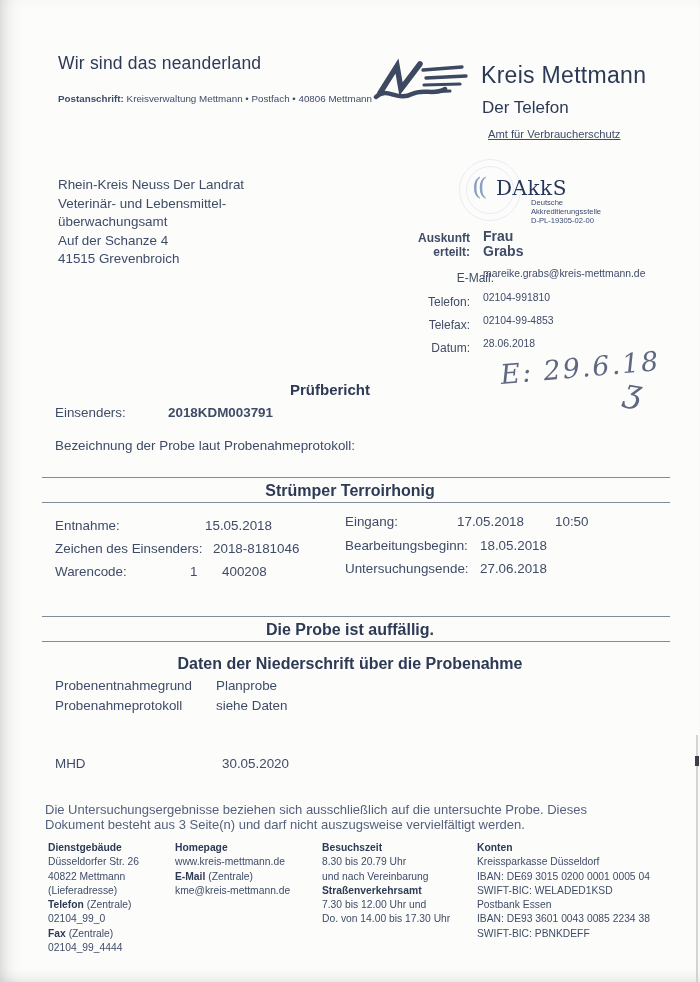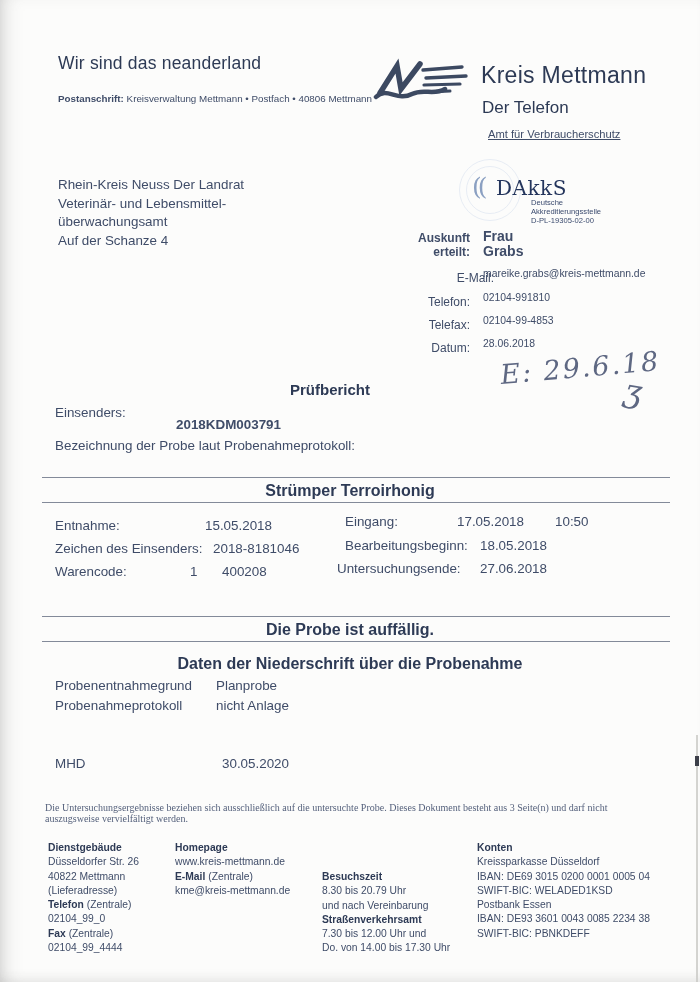--- a/index.html
+++ b/index.html
@@ -30,21 +30,21 @@
   .dakks-arcs{font-size:25px;color:#8ba0c2;font-family:"DejaVu Serif",serif;letter-spacing:-4px;}
   .dakks-name{font-size:20px;color:#24355c;font-family:"DejaVu Serif",serif;letter-spacing:.5px;}
   .dakks-sub{font-size:7.6px;line-height:9.2px;color:#3a4a6e;}
   .clabel{font-size:12px;color:var(--ink);text-align:right;width:72px;display:inline-block;}
   .cval{font-size:10.4px;color:var(--ink);}
   .cname{font-size:14px;font-weight:bold;color:var(--ink);line-height:15px;}
   .title{font-size:15px;font-weight:bold;color:var(--ink-dark);text-align:center;}
   .body-t{font-size:13.4px;color:var(--ink);}
   .banner{font-size:16px;font-weight:bold;color:var(--ink-dark);text-align:center;}
   .rule{height:0;border-top:1.6px solid var(--rule);opacity:.85;}
-  .disclaimer{font-size:10px;color:var(--ink-light);font-family:Liberation Serif, serif;}
+  .disclaimer{font-size:13px;color:var(--ink-light);}
   .f-t{font-size:10.3px;line-height:14.3px;color:var(--ink);}
   .f-t .b{color:var(--ink-dark);}
   .hand{
     font-family:"DejaVu Serif",serif;font-style:italic;
     color:#4e5876;transform:rotate(-5deg);font-size:27px;letter-spacing:2px;opacity:.9;
   }
   .paraph{
     font-family:"DejaVu Serif",serif;font-style:italic;
     color:#4e5876;transform:rotate(9deg);font-size:32px;opacity:.9;
   }
@@ -75,20 +75,21 @@
   </svg>
   <div class="abs org-name" style="left:481px;top:62px;">Kreis Mettmann</div>
   <div class="abs org-sub" style="left:482px;top:98px;">Der Telefon</div>
   <div class="abs org-dept" style="left:488px;top:128px;text-decoration:underline;">Amt für Verbraucherschutz</div>
 
   <div class="abs addr" style="left:58px;top:176px;">
     <div>Rhein-Kreis Neuss Der Landrat</div>
     <div>Veterinär- und Lebensmittel-</div>
     <div>überwachungsamt</div>
     <div>Auf der Schanze 4</div>
+    <div>41515 Grevenbroich</div>
   </div>
 
   <div class="abs arc-decor" style="left:466px;top:166px;width:46px;height:46px;"></div>
   <div class="abs arc-decor" style="left:459px;top:159px;width:60px;height:60px;"></div>
   <div class="abs dakks-arcs" style="left:472px;top:172px;">((</div>
   <div class="abs dakks-name" style="left:496px;top:176px;">DAkkS</div>
   <div class="abs dakks-sub" style="left:531px;top:198px;">
     <div>Deutsche</div>
     <div>Akkreditierungsstelle</div>
     <div>D-PL-19305-02-00</div>
@@ -116,52 +117,52 @@
   <div class="abs" style="left:398px;top:338px;">
     <span class="clabel">Datum:</span>
   </div>
   <div class="abs cval" style="left:483px;top:338px;">28.06.2018</div>
 
   <div class="abs title" style="left:40px;top:381px;width:580px;">Prüfbericht</div>
   <div class="abs hand" style="left:500px;top:352px;">E: 29.6.18</div>
   <div class="abs paraph" style="left:624px;top:372px;">ʒ</div>
 
   <div class="abs body-t" style="left:55px;top:405px;">Einsenders:</div>
-  <div class="abs body-t b ink-dark" style="left:176px;top:405px;margin-top:12px;">2018KDM003791</div>
+  <div class="abs body-t b ink-dark" style="left:168px;top:405px;">2018KDM003791</div>
   <div class="abs body-t" style="left:55px;top:438px;">Bezeichnung der Probe laut Probenahmeprotokoll:</div>
 
   <div class="abs rule" style="left:42px;top:477px;width:628px;"></div>
   <div class="abs banner" style="left:40px;top:482px;width:620px;">Strümper Terroirhonig</div>
   <div class="abs rule" style="left:42px;top:502px;width:628px;"></div>
 
   <div class="abs body-t" style="left:55px;top:518px;">Entnahme:</div>
   <div class="abs body-t" style="left:205px;top:518px;">15.05.2018</div>
   <div class="abs body-t" style="left:55px;top:541px;">Zeichen des Einsenders:</div>
   <div class="abs body-t" style="left:213px;top:541px;">2018-8181046</div>
   <div class="abs body-t" style="left:55px;top:564px;">Warencode:</div>
   <div class="abs body-t" style="left:190px;top:564px;">1</div>
   <div class="abs body-t" style="left:222px;top:564px;">400208</div>
 
   <div class="abs body-t" style="left:345px;top:514px;">Eingang:</div>
   <div class="abs body-t" style="left:457px;top:514px;">17.05.2018</div>
   <div class="abs body-t" style="left:555px;top:514px;">10:50</div>
   <div class="abs body-t" style="left:345px;top:538px;">Bearbeitungsbeginn:</div>
   <div class="abs body-t" style="left:480px;top:538px;">18.05.2018</div>
-  <div class="abs body-t" style="left:337px;top:561px;">Untersuchungsende:</div>
+  <div class="abs body-t" style="left:345px;top:561px;">Untersuchungsende:</div>
   <div class="abs body-t" style="left:480px;top:561px;">27.06.2018</div>
 
   <div class="abs rule" style="left:42px;top:616px;width:628px;"></div>
   <div class="abs banner" style="left:40px;top:621px;width:620px;">Die Probe ist auffällig.</div>
   <div class="abs rule" style="left:42px;top:641px;width:628px;"></div>
 
   <div class="abs banner" style="left:40px;top:655px;width:620px;">Daten der Niederschrift über die Probenahme</div>
   <div class="abs body-t" style="left:55px;top:678px;">Probenentnahmegrund</div>
   <div class="abs body-t" style="left:216px;top:678px;">Planprobe</div>
   <div class="abs body-t" style="left:55px;top:698px;">Probenahmeprotokoll</div>
-  <div class="abs body-t" style="left:216px;top:698px;">nicht Anlage</div>
+  <div class="abs body-t" style="left:216px;top:698px;">siehe Daten</div>
 
   <div class="abs body-t" style="left:55px;top:756px;">MHD</div>
   <div class="abs body-t" style="left:222px;top:756px;">30.05.2020</div>
 
   <div class="abs disclaimer" style="left:45px;top:802px;width:600px;">Die Untersuchungsergebnisse beziehen sich ausschließlich auf die untersuchte Probe. Dieses Dokument besteht aus 3 Seite(n) und darf nicht auszugsweise vervielfältigt werden.</div>
 
   <div class="abs f-t" style="left:48px;top:841px;width:122px;">
     <div class="b">Dienstgebäude</div>
     <div>Düsseldorfer Str. 26</div>
     <div>40822 Mettmann</div>
@@ -172,21 +173,21 @@
     <div>02104_99_4444</div>
   </div>
 
   <div class="abs f-t" style="left:175px;top:841px;width:140px;">
     <div class="b">Homepage</div>
     <div>www.kreis-mettmann.de</div>
     <div><span class="b">E-Mail</span> <span>(Zentrale)</span></div>
     <div>kme@kreis-mettmann.de</div>
   </div>
 
-  <div class="abs f-t" style="left:322px;top:841px;width:145px;margin-top:29px;">
+  <div class="abs f-t" style="left:322px;top:841px;width:145px;">
     <div class="b">Besuchszeit</div>
     <div>8.30 bis 20.79 Uhr</div>
     <div>und nach Vereinbarung</div>
     <div class="b">Straßenverkehrsamt</div>
     <div>7.30 bis 12.00 Uhr und</div>
     <div>Do. von 14.00 bis 17.30 Uhr</div>
   </div>
 
   <div class="abs f-t" style="left:477px;top:841px;width:210px;">
     <div class="b">Konten</div>

